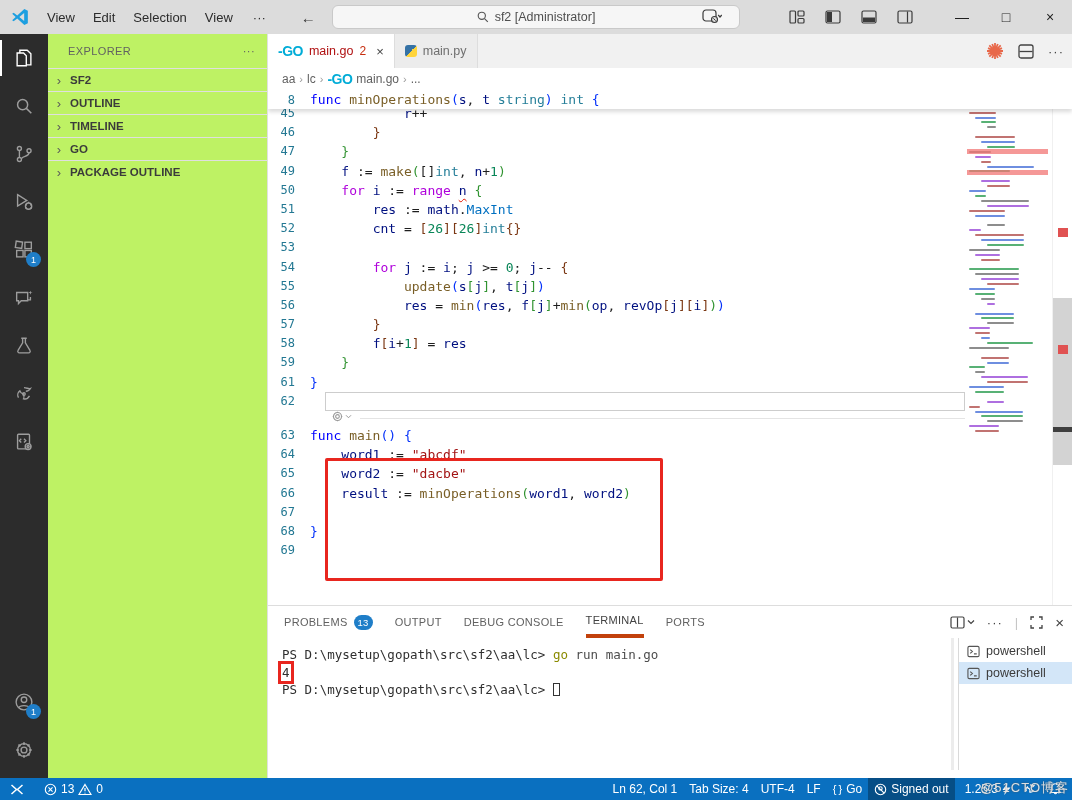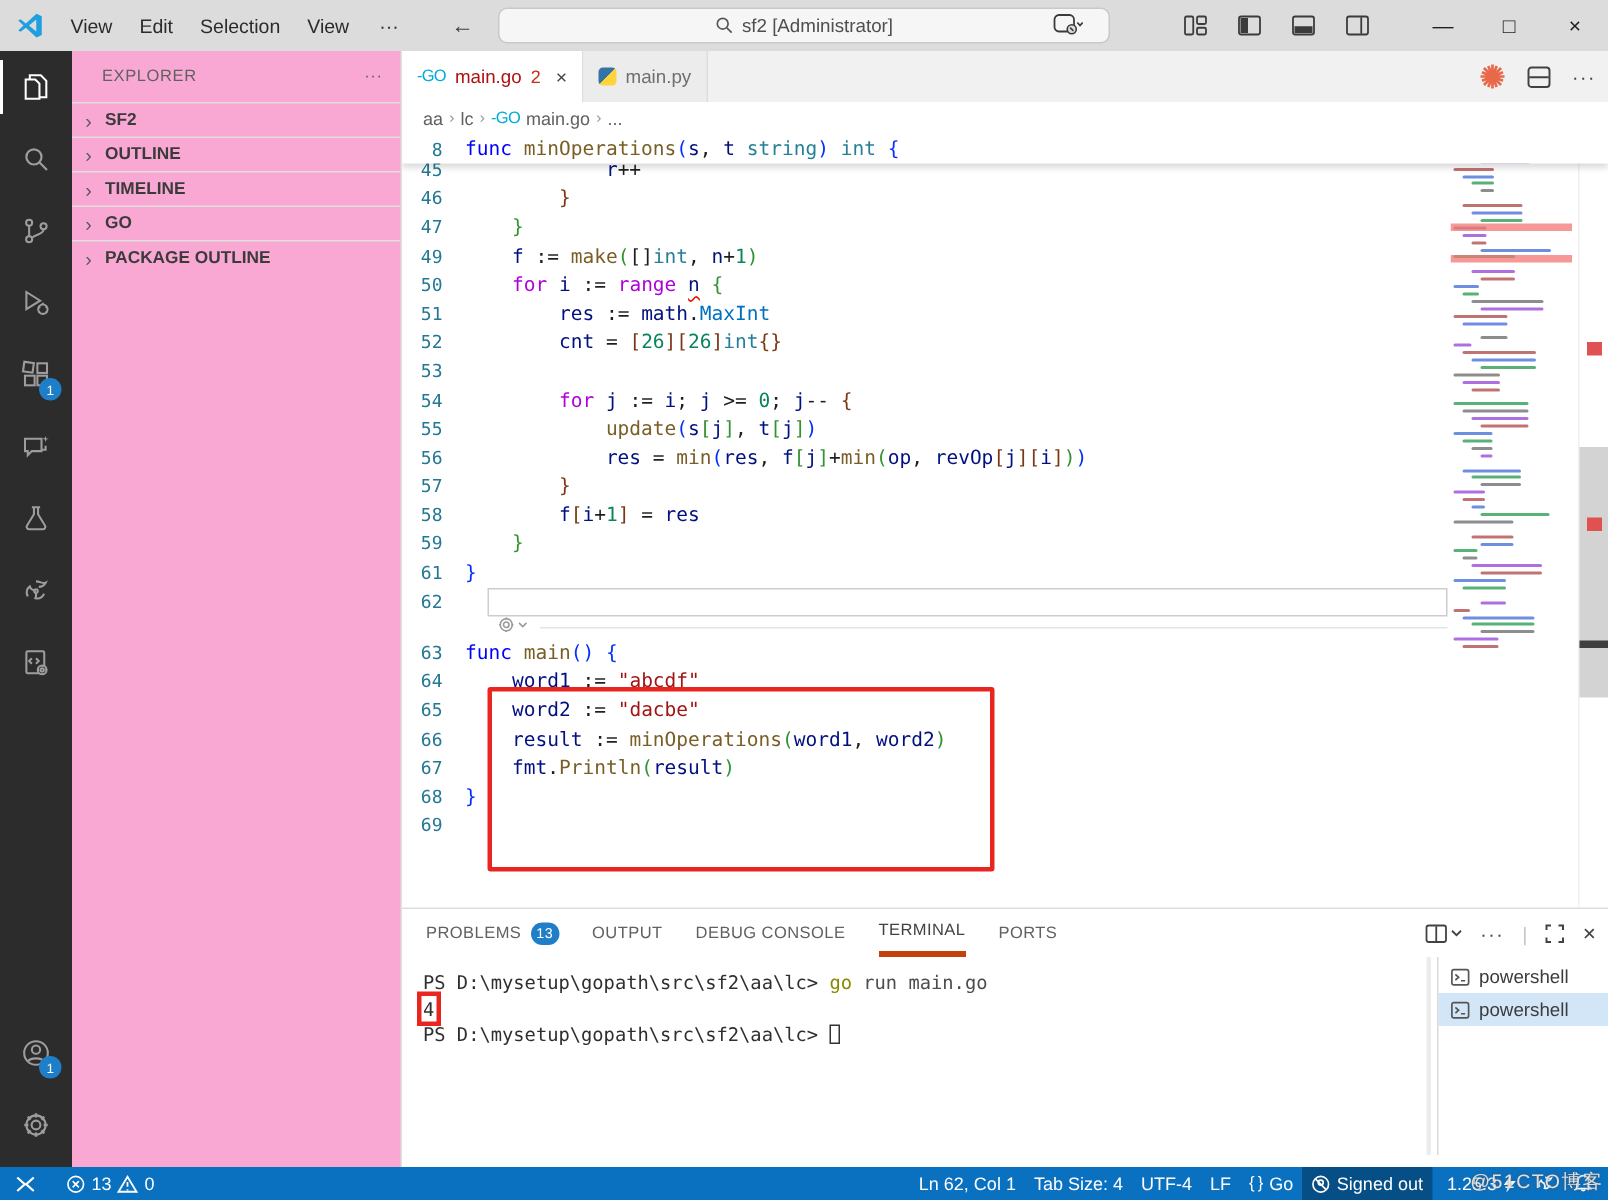--- a/index.html
+++ b/index.html
@@ -31,35 +31,35 @@
   .activitybar { position:absolute; top:34px; left:0; width:48px; bottom:22px; background:#2c2c2c;
     display:flex; flex-direction:column; align-items:center; }
   .act-item { position:relative; width:48px; height:48px; display:flex; align-items:center; justify-content:center; color:#9d9d9d; }
   .act-item.active { color:#ffffff; }
   .act-item.active::before { content:""; position:absolute; left:0; top:6px; bottom:6px; width:2px; background:#fff; }
   .act-badge { position:absolute; right:7px; bottom:7px; min-width:15px; height:15px; border-radius:50%;
     background:#1f7ec8; color:#fff; font-size:9px; display:flex; align-items:center; justify-content:center; }
   .act-bottom { margin-top:auto; display:flex; flex-direction:column; align-items:center; padding-bottom:4px; }
 
   
-  .sidebar { position:absolute; top:34px; left:48px; width:220px; bottom:22px; background:#f9a8d4;
+  .sidebar { position:absolute; top:34px; left:48px; width:220px; bottom:22px; background:#bef264;
     border-right:1px solid #e0e0e0; }
   .sb-header { height:34px; display:flex; align-items:center; justify-content:space-between;
     padding:0 12px 0 20px; color:#616161; font-size:11px; letter-spacing:.4px; }
   .sb-section { height:23px; display:flex; align-items:center; gap:4px; padding-left:4px;
     border-top:1px solid #dfdfdf; color:#3b3b3b; font-weight:bold; font-size:11.5px; }
   .sb-chevron { color:#5a5a5a; font-weight:normal; width:14px; text-align:center; font-size:13px; }
 
   
   .editor-region { position:absolute; top:34px; left:268px; right:0; height:571px; background:#fff; }
   .tabstrip { height:34px; background:#f1f1f1; display:flex; align-items:stretch; position:relative; }
   .tab { display:flex; align-items:center; gap:6px; padding:0 10px; font-size:12.5px; border-right:1px solid #ddd; }
   .tab.active { background:#ffffff; color:#333; }
   .tab.inactive { background:#ececec; color:#6f6f6f; }
-  .go-badge-ico { color:#00acd7; font-weight:normal; font-size:11px; letter-spacing:-0.5px; }
+  .go-badge-ico { color:#00acd7; font-weight:bold; font-size:14px; letter-spacing:-0.5px; }
   .py-ico { width:12px; height:12px; border-radius:3px; background:linear-gradient(135deg,#3572A5 50%,#ffd43b 50%); }
   .tab-problem-count { color:#c72e0f; font-size:12px; }
   .tab-dirty-label { color:#b01011; }
   .tab-close { color:#444; margin-left:4px; font-size:13px; }
   .editor-actions { position:absolute; right:8px; top:0; height:34px; display:flex; align-items:center; gap:14px; color:#424242; }
 
   .breadcrumb { height:22px; display:flex; align-items:center; gap:4px; padding-left:14px;
     background:#fff; color:#616161; font-size:12px; }
   .bc-sep { color:#9a9a9a; font-size:11px; }
 
@@ -395,21 +395,21 @@
             <svg width="7" height="5" viewBox="0 0 8 6">
               <polyline points="1,1.5 4,4.5 7,1.5" fill="none" stroke="#9a9a9a" stroke-width="1.2"></polyline>
             </svg>
           </span>
           <span class="zone-line"></span>
         </div>
         <div class="code-row"><span class="ln">63</span><span class="code-text"><span class="tk-kw">func</span><span class="tk-pl"> </span><span class="tk-fn">main</span><span class="tk-b1">()</span><span class="tk-pl"> </span><span class="tk-b1">{</span></span></div>
         <div class="code-row"><span class="ln">64</span><span class="code-text"><span class="tk-pl">    </span><span class="tk-var">word1</span><span class="tk-pl"> := </span><span class="tk-str">"abcdf"</span></span></div>
         <div class="code-row"><span class="ln">65</span><span class="code-text"><span class="tk-pl">    </span><span class="tk-var">word2</span><span class="tk-pl"> := </span><span class="tk-str">"dacbe"</span></span></div>
         <div class="code-row"><span class="ln">66</span><span class="code-text"><span class="tk-pl">    </span><span class="tk-var">result</span><span class="tk-pl"> := </span><span class="tk-fn">minOperations</span><span class="tk-b2">(</span><span class="tk-var">word1</span><span class="tk-pl">, </span><span class="tk-var">word2</span><span class="tk-b2">)</span></span></div>
-        <div class="code-row"><span class="ln">67</span><span class="code-text"><span class="tk-pl">    </span><span class="tk-var">fmt</span><span class="tk-pl">.</span><span class="tk-fn">Println</span><span class="tk-b2">(</span><span class="tk-var">result</span><span class="tk-b2">)</span></span></div>
+        <div class="code-row"><span class="ln">67</span></div>
         <div class="code-row"><span class="ln">68</span><span class="code-text"><span class="tk-b1">}</span></span></div>
         <div class="code-row"><span class="ln">69</span><span class="code-text"></span></div>
       </div>
     <div class="code-red-box"></div>
     <div class="minimap" id="minimap">
         <div class="mm-bar" style="left: 2px; width: 8px; top: 0px; background: rgb(74, 114, 216);"></div>
         <div class="mm-bar" style="left: 8px; width: 45px; top: 4.9px; background: rgb(46, 158, 82);"></div>
         <div class="mm-bar" style="left: 14px; width: 39px; top: 9.8px; background: rgb(112, 112, 112);"></div>
         <div class="mm-bar" style="left: 20px; width: 33px; top: 14.7px; background: rgb(154, 75, 216);"></div>
         <div class="mm-bar" style="left: 2px; width: 27px; top: 19.6px; background: rgb(177, 80, 77);"></div>

